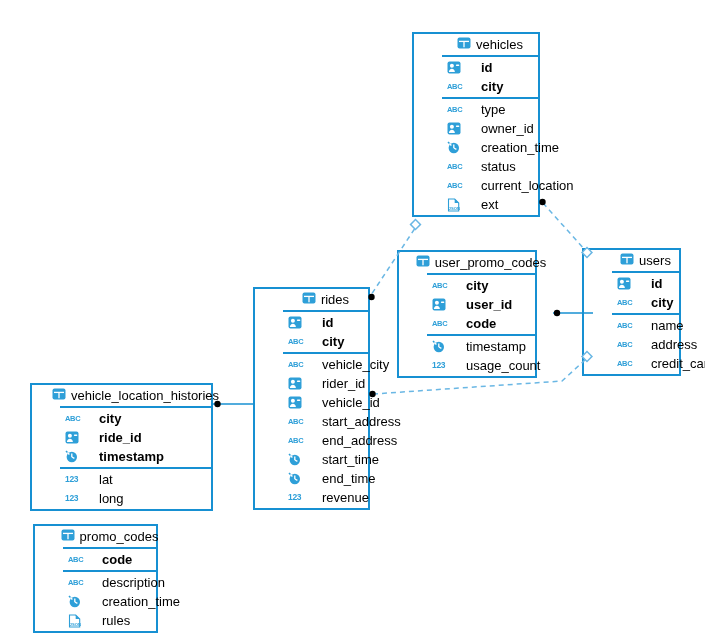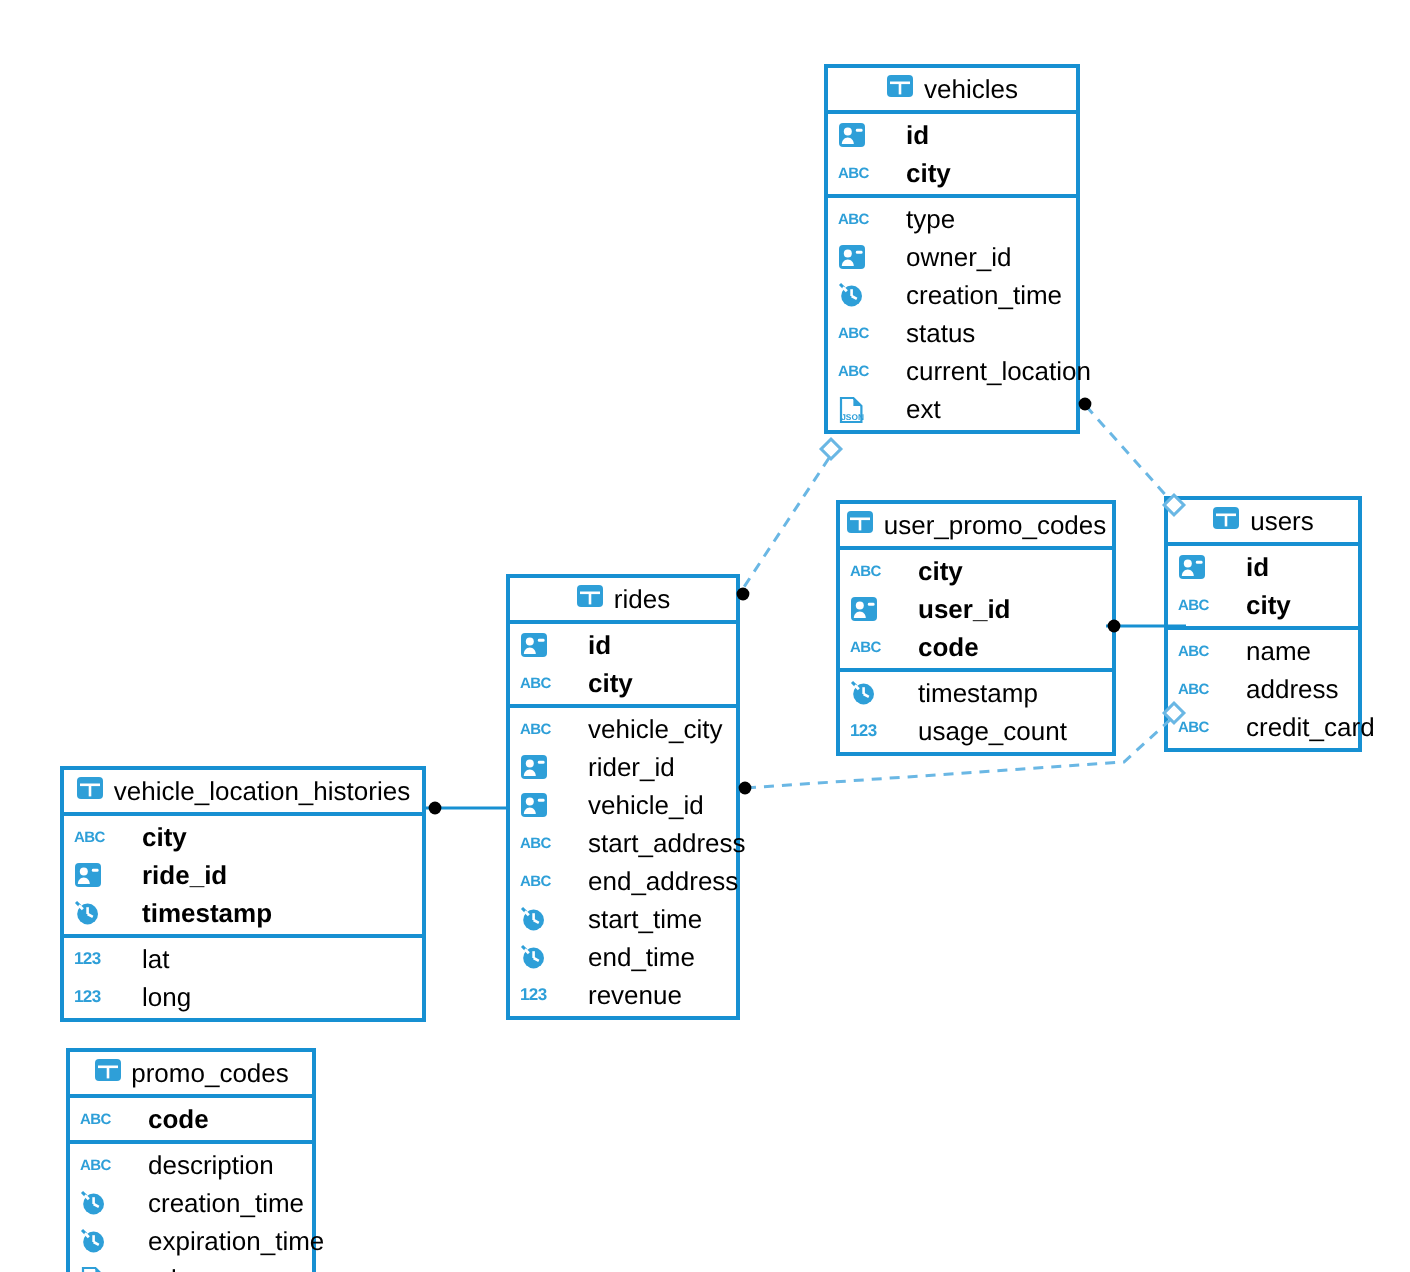--- a/index.html
+++ b/index.html
@@ -21,20 +21,21 @@
     z-index:3;pointer-events:none;
   }
   .er-table{
     position:absolute;
     background:#fff;
     border:2px solid var(--accent);
     font-size:13px;
     color:#000;
     z-index:2;
     box-sizing:border-box;
+    padding-left:28px;
   }
   .thead{
     height:21px;
     display:flex;align-items:center;justify-content:center;
     gap:5px;
     border-bottom:2px solid var(--accent);
     padding:0 4px;
     white-space:nowrap;
   }
   .title{font-weight:400;}
@@ -155,21 +156,21 @@
             <svg width="13" height="14" viewBox="0 0 13 14">
               <path d="M1.5 1 h6.2 l4 4 v8 h-10.2 z" fill="#fff" stroke="#2e9fd8" stroke-width="1.1"></path>
               <path d="M7.7 1 l4 4 h-4 z" fill="#2e9fd8"></path>
               <text x="1.6" y="12.2" font-size="4.2" font-weight="bold" fill="#2e9fd8" font-family="Liberation Sans, sans-serif">JSON</text>
             </svg>
           </span>
           <span>ext</span>
         </div>
       </div>
     </div>
-    <div class="er-table" style="left: 418px; top: 250px; width: 140px;">
+    <div class="er-table" style="left: 397px; top: 250px; width: 140px;">
       <div class="thead">
         <span class="hicon"><svg width="14" height="12" viewBox="0 0 14 12">
             <rect x="0.5" y="0.5" width="13" height="11" rx="2" fill="#2e9fd8"></rect>
             <line x1="2" y1="4.4" x2="12" y2="4.4" stroke="#fff" stroke-width="1.3"></line>
             <line x1="7" y1="4.4" x2="7" y2="10.2" stroke="#fff" stroke-width="1.3"></line>
           </svg></span>
         <span class="title">user_promo_codes</span>
       </div>
       <div class="sec pk">
         <div class="row">
@@ -450,32 +451,20 @@
           <span class="icell">
             <svg width="13" height="13" viewBox="0 0 13 13">
               <line x1="1" y1="1" x2="3.2" y2="3.2" stroke="#2e9fd8" stroke-width="1.5"></line>
               <circle cx="6.8" cy="7" r="5.2" fill="#2e9fd8"></circle>
               <line x1="2.4" y1="2.6" x2="4.4" y2="4.6" stroke="#fff" stroke-width="1.4"></line>
               <line x1="6.8" y1="7" x2="6.8" y2="3.6" stroke="#fff" stroke-width="1.3"></line>
               <line x1="6.8" y1="7" x2="9.4" y2="8.4" stroke="#fff" stroke-width="1.3"></line>
             </svg>
           </span>
           <span>creation_time</span>
-        </div>
-        <div class="row">
-          <span class="icell">
-            <svg width="13" height="13" viewBox="0 0 13 13">
-              <line x1="1" y1="1" x2="3.2" y2="3.2" stroke="#2e9fd8" stroke-width="1.5"></line>
-              <circle cx="6.8" cy="7" r="5.2" fill="#2e9fd8"></circle>
-              <line x1="2.4" y1="2.6" x2="4.4" y2="4.6" stroke="#fff" stroke-width="1.4"></line>
-              <line x1="6.8" y1="7" x2="6.8" y2="3.6" stroke="#fff" stroke-width="1.3"></line>
-              <line x1="6.8" y1="7" x2="9.4" y2="8.4" stroke="#fff" stroke-width="1.3"></line>
-            </svg>
-          </span>
-          <span>expiration_time</span>
         </div>
         <div class="row">
           <span class="icell">
             <svg width="13" height="14" viewBox="0 0 13 14">
               <path d="M1.5 1 h6.2 l4 4 v8 h-10.2 z" fill="#fff" stroke="#2e9fd8" stroke-width="1.1"></path>
               <path d="M7.7 1 l4 4 h-4 z" fill="#2e9fd8"></path>
               <text x="1.6" y="12.2" font-size="4.2" font-weight="bold" fill="#2e9fd8" font-family="Liberation Sans, sans-serif">JSON</text>
             </svg>
           </span>
           <span>rules</span>

